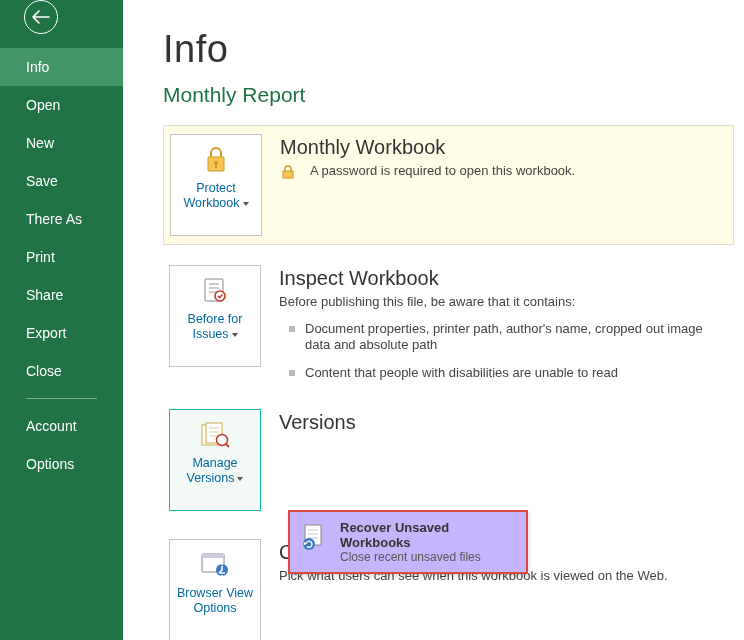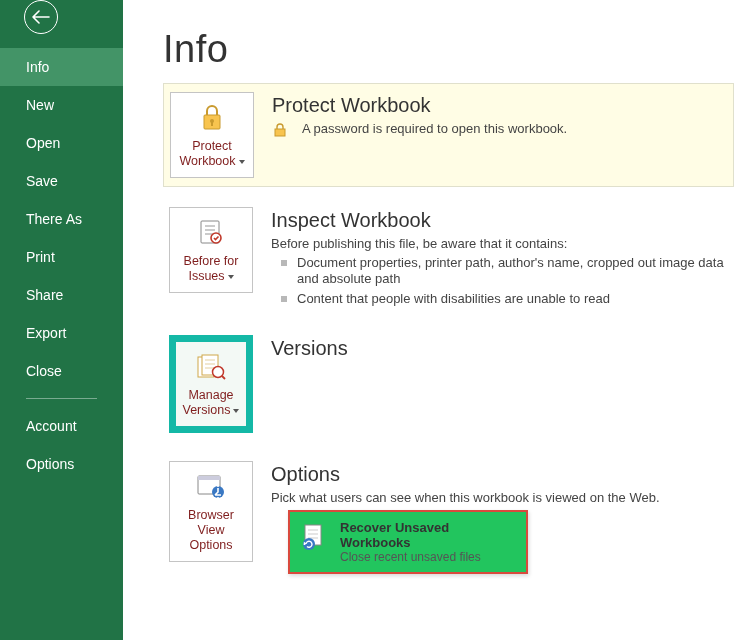--- a/index.html
+++ b/index.html
@@ -66,34 +66,34 @@
     gap: 18px;
     padding: 8px 8px 8px 6px;
     margin-bottom: 12px;
     align-items: flex-start;
   }
   .section.highlight {
     background: #fffde5;
     border: 1px solid #e0e0cc;
   }
   .tile {
-    width: 84px;
+    width: 92px;
     min-height: 84px;
     border: 1px solid #c4c4c4;
     background: #fff;
     display: flex;
     flex-direction: column;
     align-items: center;
-    padding: 6px 4px 8px 4px;
+    padding: 6px 4px 24px 4px;
     cursor: pointer;
     text-align: center;
     font-size: 12.5px;
-    color: #7f1d1d;
-  }
-  .tile.active-green { border: 7px solid #14b8a6; background:#f3f9f5;}
+    color: #0369a1;
+  }
+  .tile.active-green { border: 1px solid #14b8a6; background:#f3f9f5;}
   .tile .tile-icon { height: 34px; margin-top:2px; margin-bottom: 4px; display:flex; align-items:center; justify-content:center;}
   .tile .tile-label { line-height: 15px; }
   .tile .caret::after {
     content: "";
     display: inline-block;
     margin-left: 3px;
     border-top: 4px solid #555;
     border-left: 3px solid transparent;
     border-right: 3px solid transparent;
     vertical-align: middle;
@@ -116,37 +116,37 @@
   ul.bullets {
     list-style: none;
     margin-top: 2px;
     padding-left: 10px;
     font-size: 13px;
     color: #444;
   }
   ul.bullets li {
     position: relative;
     padding-left: 16px;
-    margin-top: 4px;
+    margin-top: 12px;
     line-height: 16px;
   }
   ul.bullets li::before {
     content: "";
     position: absolute;
     left: 0; top: 5px;
     width: 6px; height: 6px;
     background: #b8b8b8;
   }
   
   .popup {
     position: absolute;
     left: 165px;
     top: 510px;
     width: 240px;
-    background: #22c55e;
+    background: #c4b5fd;
     border: 2px solid #d94a3d;
     box-shadow: 1px 2px 4px rgba(0,0,0,0.15);
     padding: 8px 10px;
     display: flex;
     gap: 10px;
     align-items: flex-start;
     cursor: pointer;
     z-index: 10;
   }
   .popup .popup-icon { width: 30px; height: 30px; margin-top:2px;}
@@ -158,53 +158,54 @@
 
 <div class="app">
 
   <div class="sidebar">
     <div class="back-btn">
       <svg width="18" height="14" viewBox="0 0 18 14">
         <path d="M7 1 L1 7 L7 13 M1 7 H17" stroke="#fff" stroke-width="1.6" fill="none" stroke-linecap="round" stroke-linejoin="round"></path>
       </svg>
     </div>
     <div class="nav-item active">Info</div>
+    <div class="nav-item">Open</div>
     <div class="nav-item">New</div>
-    <div class="nav-item">Open</div>
     <div class="nav-item">Save</div>
     <div class="nav-item">There As</div>
     <div class="nav-item">Print</div>
     <div class="nav-item">Share</div>
     <div class="nav-item">Export</div>
     <div class="nav-item">Close</div>
     <div class="nav-sep"></div>
     <div class="nav-item">Account</div>
     <div class="nav-item">Options</div>
   </div>
 
   <div class="main">
     <div class="page-title">Info</div>
+    <div class="doc-title">Monthly Report</div>
 
     <div class="section highlight">
       <div class="tile">
         <div class="tile-icon">
           <svg width="28" height="30" viewBox="0 0 28 30">
             <rect x="6" y="12" width="16" height="14" rx="1" fill="#f8c44f" stroke="#c99a2e"></rect>
             <path d="M9 12 V8 a5 5 0 0 1 10 0 V12" fill="none" stroke="#c99a2e" stroke-width="2"></path>
             <circle cx="14" cy="18" r="2" fill="#c99a2e"></circle>
             <rect x="13" y="19" width="2" height="4" fill="#c99a2e"></rect>
           </svg>
         </div>
         <div class="tile-label">
           <span>Protect</span><br>
           <span class="caret">Workbook</span>
         </div>
       </div>
       <div class="section-body">
-        <div class="section-title">Protect Workbook</div>
+        <div class="section-title">Monthly Workbook</div>
         <div class="desc-row">
           <div class="mini-icon">
             <svg width="16" height="16" viewBox="0 0 16 16">
               <rect x="3" y="7" width="10" height="7" fill="#f8c44f" stroke="#c99a2e"></rect>
               <path d="M5 7 V5 a3 3 0 0 1 6 0 V7" fill="none" stroke="#c99a2e" stroke-width="1.4"></path>
             </svg>
           </div>
           <span>A password is required to open this workbook.</span>
         </div>
       </div>

